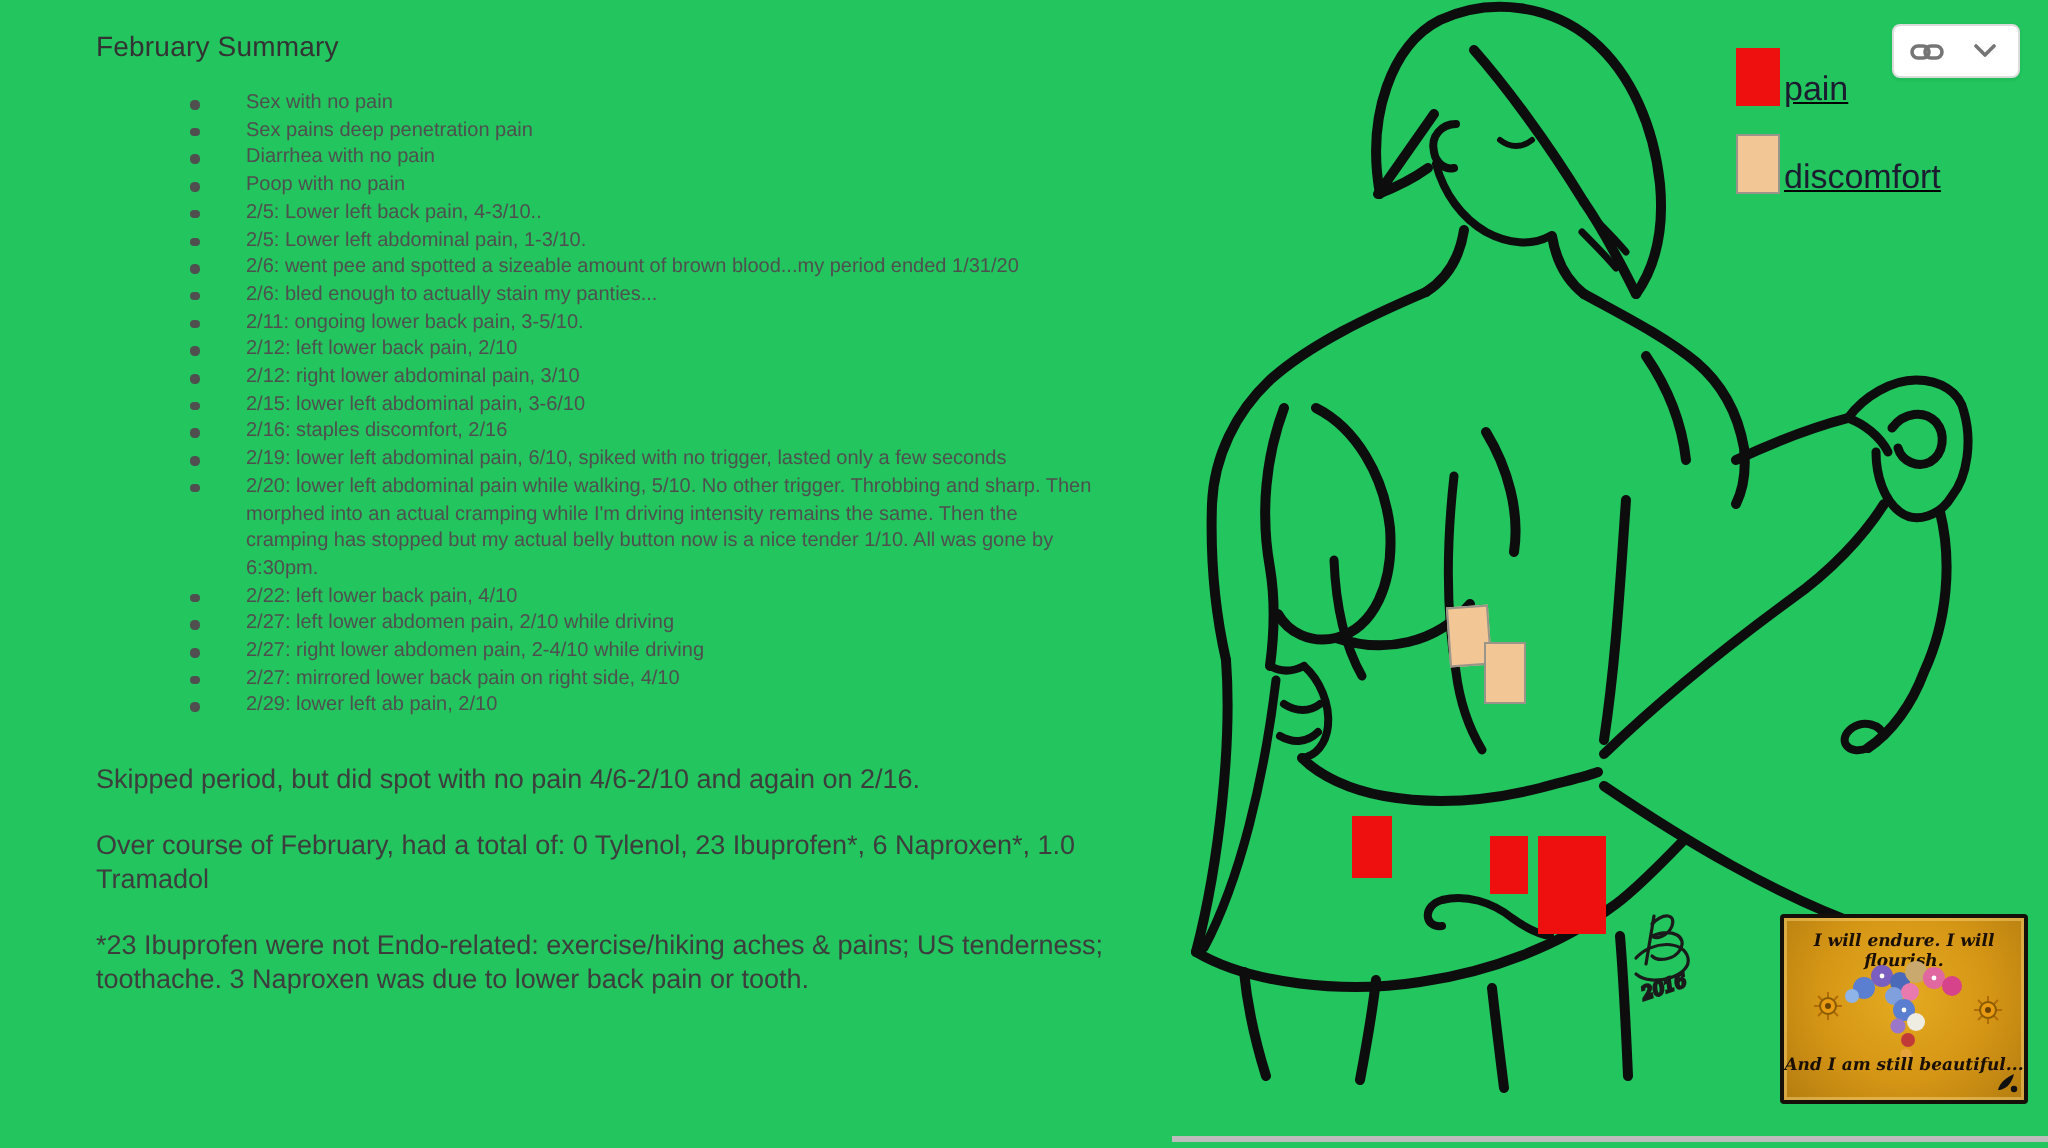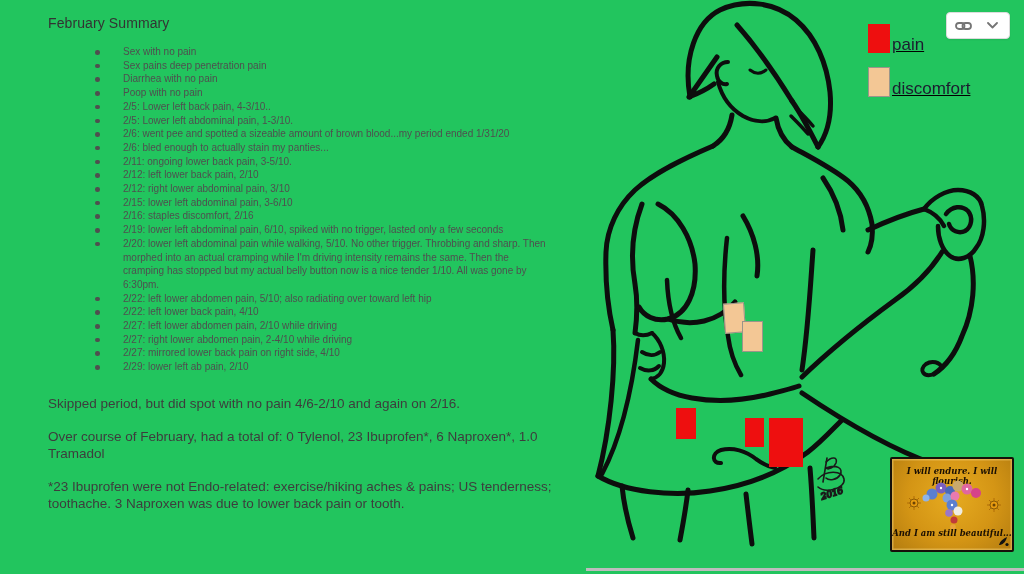--- a/index.html
+++ b/index.html
@@ -67,21 +67,20 @@
         <li>2/5: Lower left abdominal pain, 1-3/10.</li>
         <li>2/6: went pee and spotted a sizeable amount of brown blood...my period ended 1/31/20</li>
         <li>2/6: bled enough to actually stain my panties...</li>
         <li>2/11: ongoing lower back pain, 3-5/10.</li>
         <li>2/12: left lower back pain, 2/10</li>
         <li>2/12: right lower abdominal pain, 3/10</li>
         <li>2/15: lower left abdominal pain, 3-6/10</li>
         <li>2/16: staples discomfort, 2/16</li>
         <li>2/19: lower left abdominal pain, 6/10, spiked with no trigger, lasted only a few seconds</li>
         <li>2/20: lower left abdominal pain while walking, 5/10. No other trigger. Throbbing and sharp. Then morphed into an actual cramping while I'm driving intensity remains the same.  Then the cramping has stopped but my actual belly button now is a nice tender 1/10.  All was gone by 6:30pm.</li>
-        <li>2/22: left lower abdomen pain, 5/10; also radiating over toward left hip</li>
         <li>2/22: left lower back pain, 4/10</li>
         <li>2/27: left lower abdomen pain, 2/10 while driving</li>
         <li>2/27: right lower abdomen pain, 2-4/10 while driving</li>
         <li>2/27: mirrored lower back pain on right side, 4/10</li>
         <li>2/29: lower left ab pain, 2/10</li>
       </ul>
     <div class="paras">
       <p>Skipped period, but did spot with no pain 4/6-2/10 and again on 2/16.</p>
       <p>Over course of February, had a total of: 0 Tylenol, 23 Ibuprofen*, 6 Naproxen*, 1.0 Tramadol</p>
       <p>*23 Ibuprofen were not Endo-related: exercise/hiking aches &amp; pains; US tenderness; toothache. 3 Naproxen was due to lower back pain or tooth.</p>

